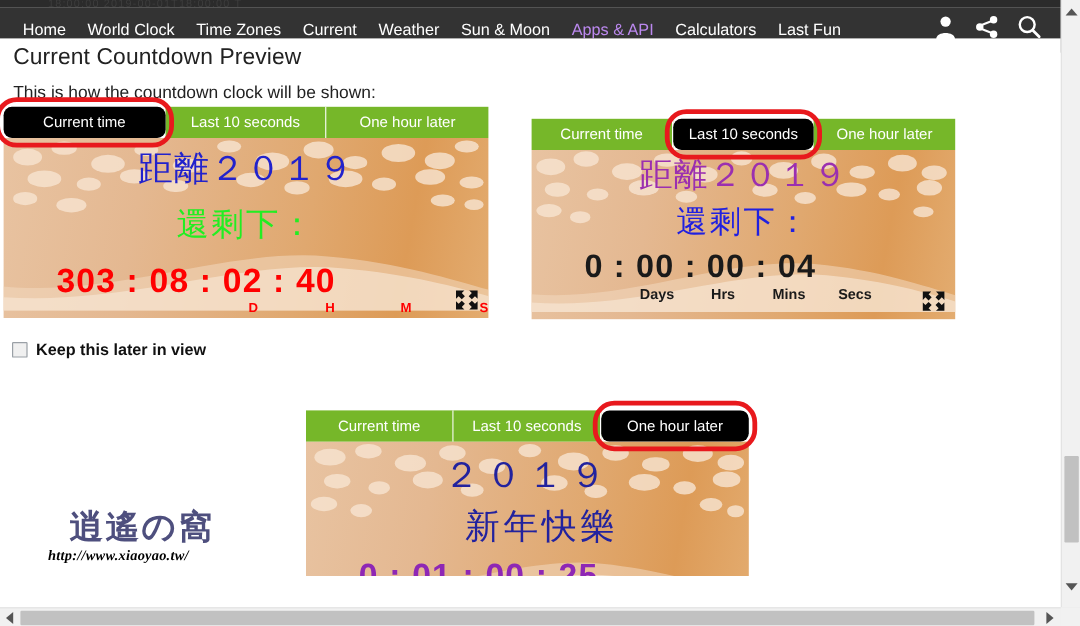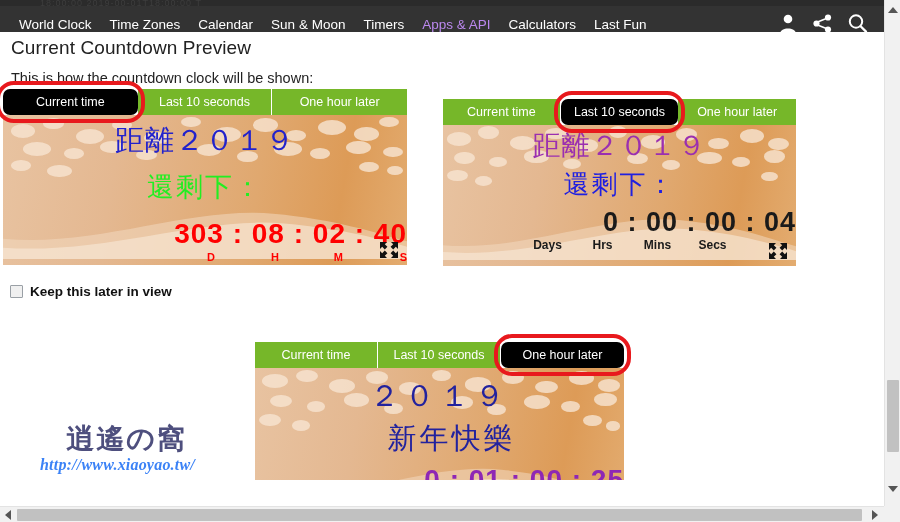--- a/index.html
+++ b/index.html
@@ -165,25 +165,26 @@
 
   .cf-line1, .cf-line2 {
     position: relative;
     text-align: center;
     z-index: 2;
     white-space: nowrap;
     font-family: "Liberation Serif", serif;
   }
   .cf-digits {
     position: relative;
-    text-align: right;
+    text-align: left;
     z-index: 2;
     font-weight: bold;
     white-space: nowrap;
     font-family: "Liberation Sans", sans-serif;
+    padding-left: 44px;
   }
   .cf-labels {
     position: relative;
     text-align: center;
     z-index: 2;
     font-weight: bold;
     white-space: nowrap;
     font-family: "Liberation Sans", sans-serif;
   }
   .cf-labels span { display: inline-block; }
@@ -258,24 +259,24 @@
     font-size: 28px;
     font-weight: bold;
     color: #4e4f7e;
     letter-spacing: 2px;
     text-align: center;
     margin-left: 18px;
     text-shadow: 1px 1px 0 #ffffff;
   }
   .wm-url {
     font-family: "Liberation Serif", serif;
-    font-size: 16px;
+    font-size: 12px;
     font-weight: bold;
     font-style: italic;
-    color: #3b82f6;
+    color: #000000;
     letter-spacing: 0.2px;
     margin-top: -2px;
     text-shadow: 1px 1px 0 #ffffff;
   }
 
   
   .vscroll {
     position: absolute;
     right: 0; top: 0;
     width: 16px; height: 507px;
@@ -341,25 +342,26 @@
 <body>
 
 <div id="viewport">
 
   <div class="top-sliver">
     <div class="top-sliver-text">18:00:00   2019-00-01T18:00:00   T</div>
   </div>
 
   <div class="navbar">
     <div class="nav-links">
+      <a class="nav-link">Home</a>
       <a class="nav-link">World Clock</a>
       <a class="nav-link">Time Zones</a>
-      <a class="nav-link">Calendar</a>
+      <a class="nav-link">Current</a>
+      <a class="nav-link">Weather</a>
       <a class="nav-link">Sun &amp; Moon</a>
-      <a class="nav-link">Timers</a>
       <a class="nav-link accent">Apps &amp; API</a>
       <a class="nav-link">Calculators</a>
       <a class="nav-link">Last Fun</a>
     </div>
     <div class="nav-icons">
       <span class="nav-icon">
         <svg width="20" height="21" viewBox="0 0 20 21">
           <circle cx="10" cy="6" r="4.3" fill="#ffffff"></circle>
           <path d="M2.2 20.5 C2.2 13.8 17.8 13.8 17.8 20.5 Z" fill="#ffffff"></path>
         </svg>

